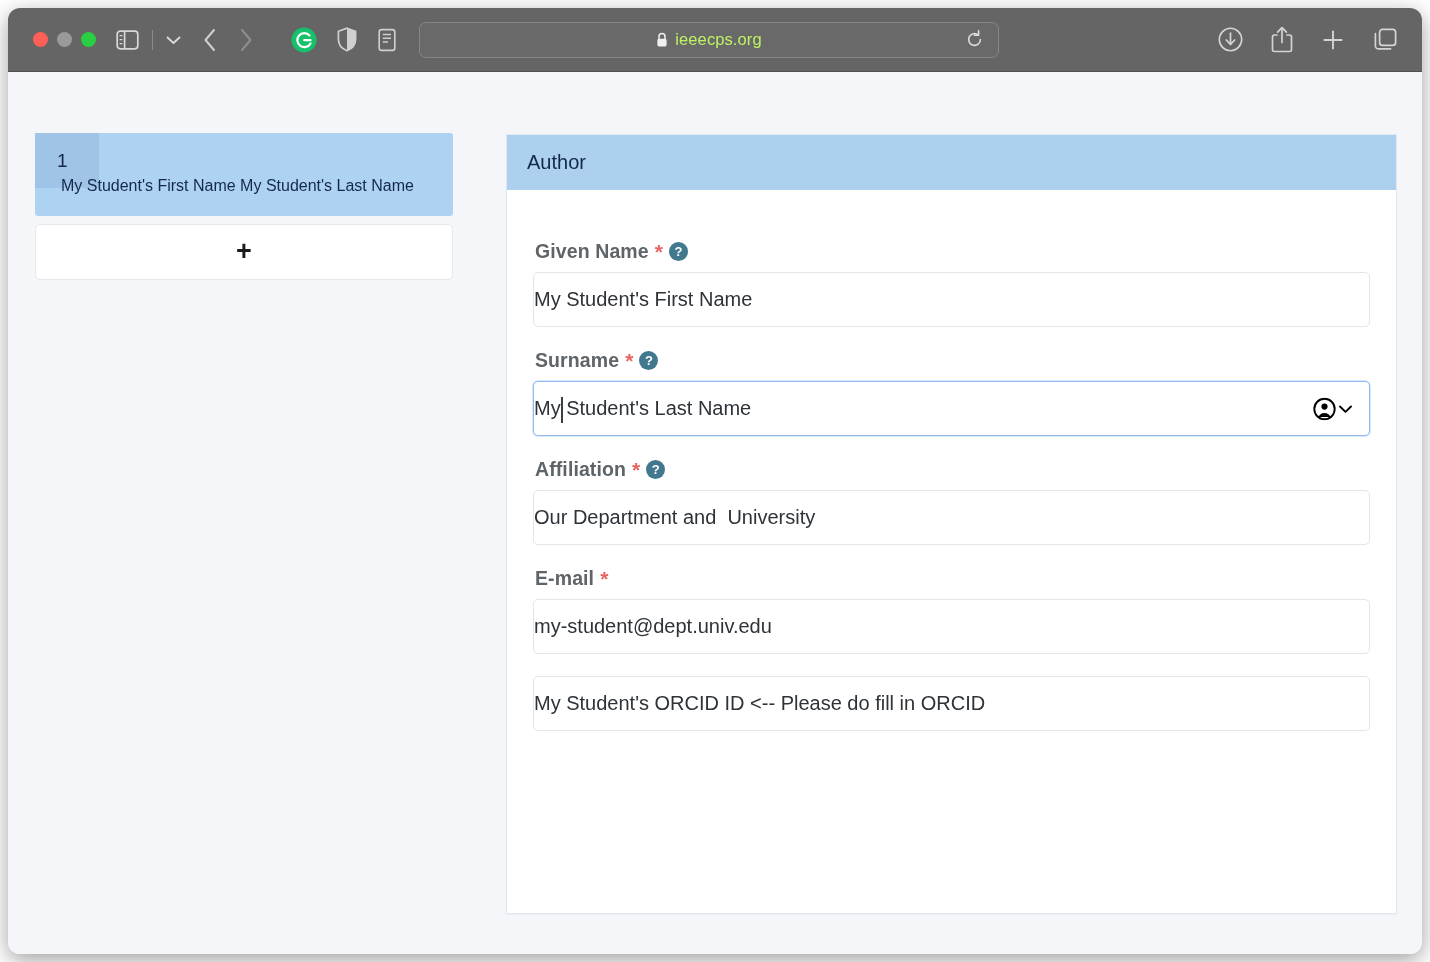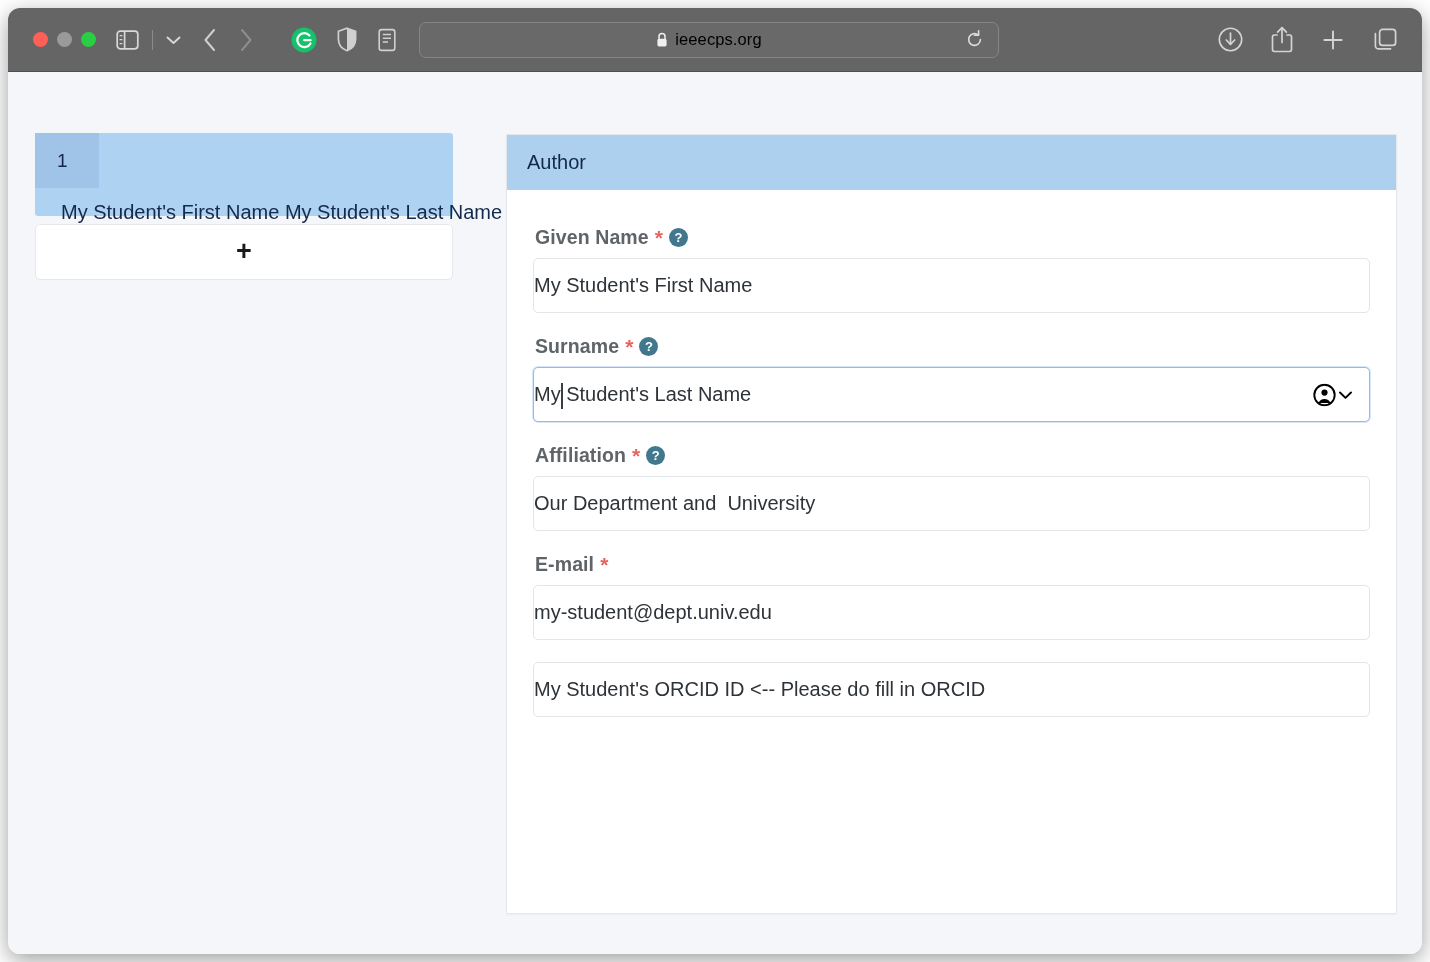--- a/index.html
+++ b/index.html
@@ -84,21 +84,21 @@
     border-radius: 7px;
     display: flex;
     align-items: center;
     position: relative;
     background: rgba(255,255,255,0.03);
   }
   #url-text {
     position: absolute;
     left: 0; right: 0;
     text-align: center;
-    color: #000000;
+    color: #bef264;
     font-size: 16.5px;
     letter-spacing: 0.1px;
     display: flex;
     align-items: center;
     justify-content: center;
     gap: 7px;
   }
   #reload {
     position: absolute;
     right: 14px;
@@ -149,24 +149,24 @@
     display: flex;
     align-items: center;
     padding-left: 22px;
     box-sizing: border-box;
     color: #14284a;
     font-size: 19px;
   }
   #author-card-name {
     position: absolute;
     left: 26px;
-    top: 68px;
+    top: 44px;
     white-space: nowrap;
     color: #14294b;
-    font-size: 20px;
+    font-size: 16px;
   }
   #add-author-button {
     margin-top: 8px;
     width: 418px;
     height: 56px;
     background: #ffffff;
     border: 1px solid #e6e8ec;
     border-radius: 5px;
     display: flex;
     align-items: center;
@@ -201,21 +201,21 @@
     display: flex;
     align-items: center;
     padding-left: 20px;
     box-sizing: border-box;
     color: #12294b;
     font-size: 20px;
   }
   #author-form {
     padding: 36px 26px 0 26px;
   }
-  .field { margin-bottom: 22px; }
+  .field { margin-bottom: 22px; margin-top: 14px; }
   .field-label {
     font-size: 19.5px;
     font-weight: bold;
     color: #5f6468;
     margin: 0 0 9px 2px;
     display: flex;
     align-items: center;
     gap: 7px;
     letter-spacing: 0.1px;
   }

